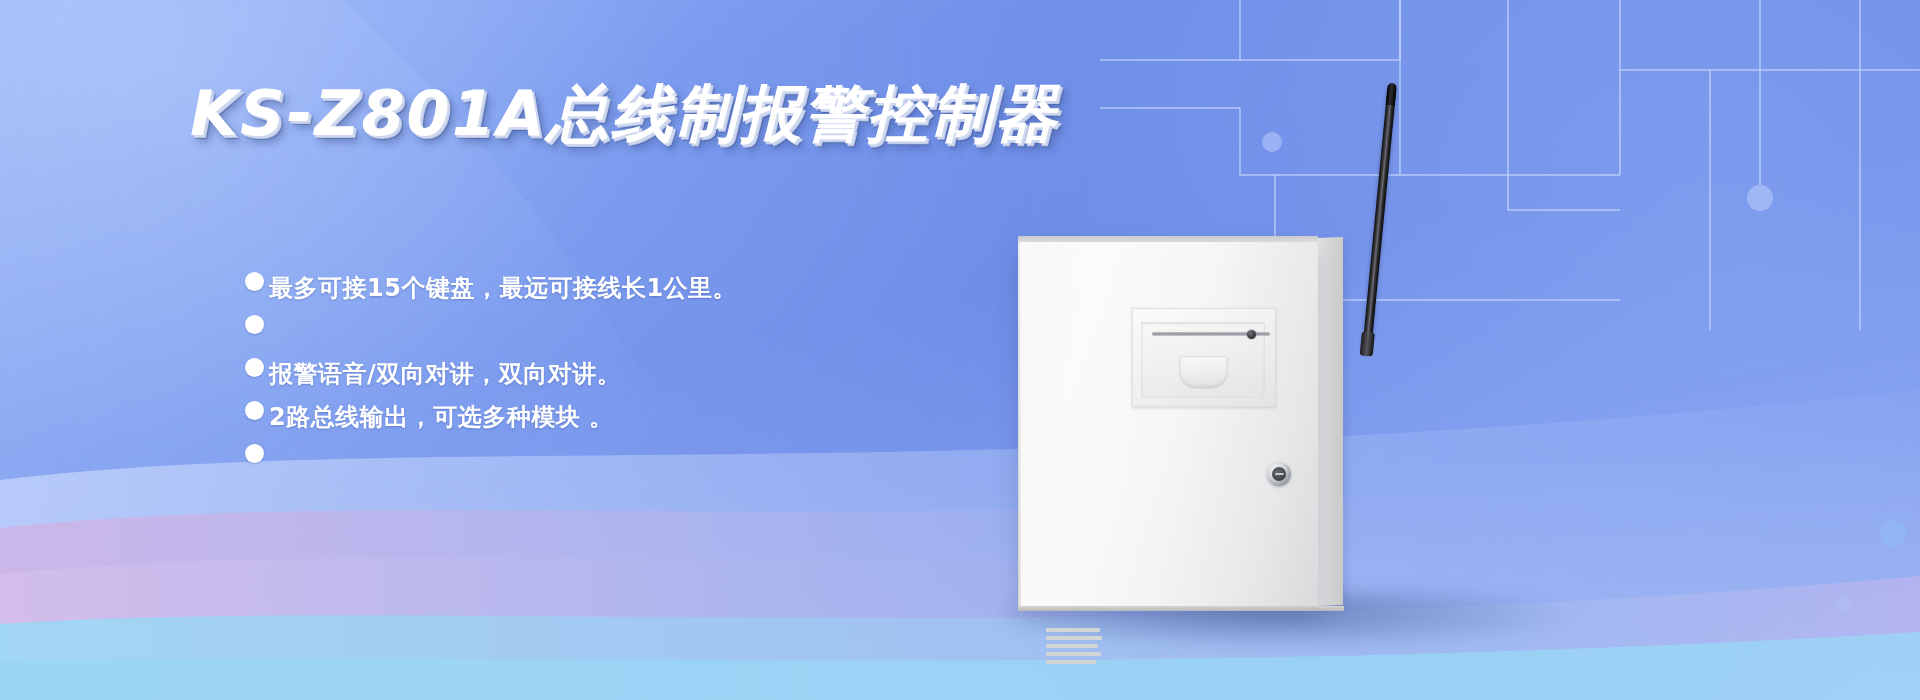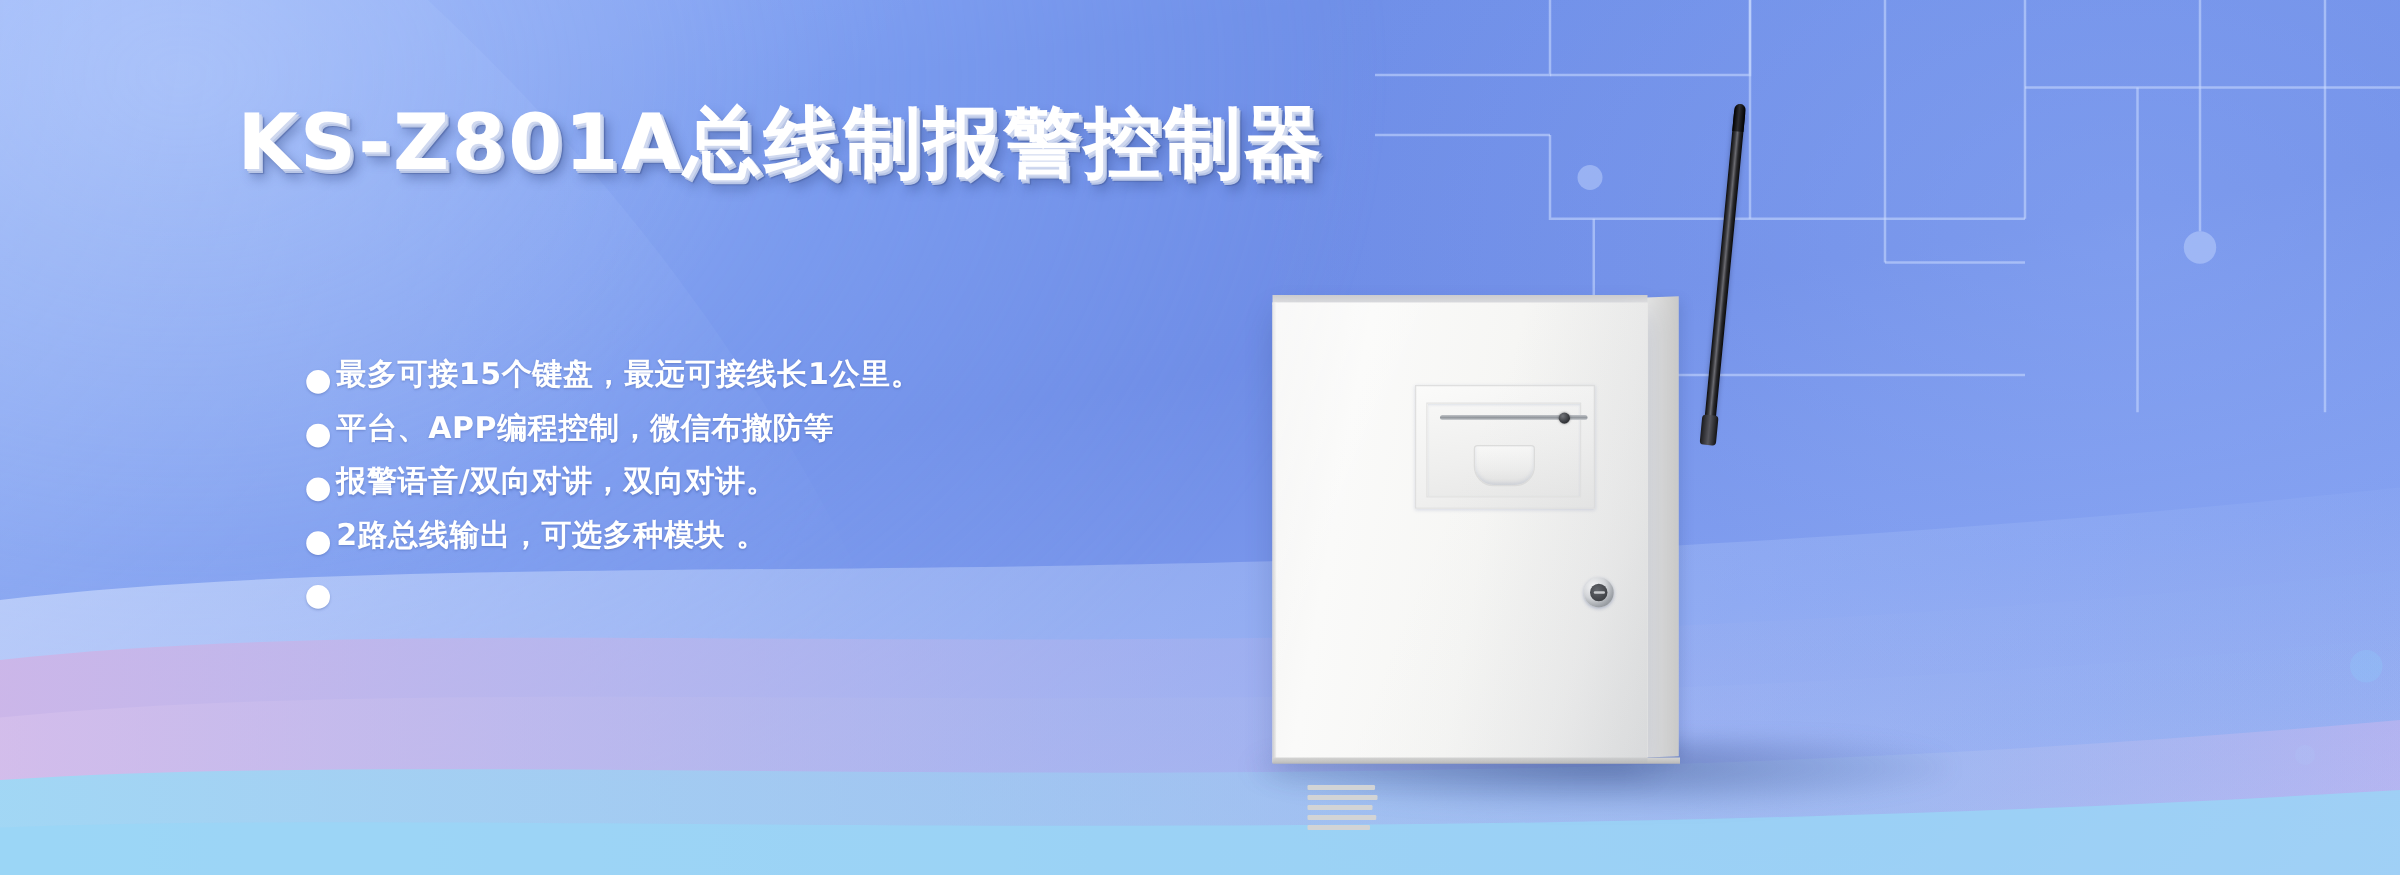--- a/index.html
+++ b/index.html
@@ -62,38 +62,38 @@
 
   
   .traces{position:absolute;right:0;top:0;width:820px;height:330px;}
   .traces svg{display:block;}
   .dot-blob{position:absolute;border-radius:50%;background:rgba(200,218,255,.45);}
 
   
   #title{
     position:absolute;left:190px;top:72px;
     font-family:"DejaVu Sans","Liberation Sans",sans-serif;
-    font-size:62px;font-weight:bold;
+    font-size:62px;font-weight:bold;font-style:italic;
     letter-spacing:2px;
     color:#ffffff;
     white-space:nowrap;
     text-shadow:
       2px 2px 0 #cfd8ef,
       3px 3px 0 #b9c6e6,
       4px 4px 1px rgba(60,80,140,.45),
       6px 7px 9px rgba(40,60,120,.40);
   }
 
   
   #features{
     position:absolute;left:245px;top:272px;
     width:800px;
   }
   .feature{
-    display:flex;align-items:flex-end;
+    display:flex;align-items:flex-start;
     height:43px;
     margin-bottom:0;
     color:#ffffff;
     font-family:"DejaVu Sans","Liberation Sans",sans-serif;
     font-size:24px;font-weight:bold;
     letter-spacing:.5px;
     text-shadow:0 1px 2px rgba(45,70,140,.35);
     white-space:nowrap;
   }
   .feature .bullet{
@@ -296,21 +296,20 @@
 
   <div id="title">KS-Z801A总线制报警控制器</div>
 
   <div id="features">
     <div class="feature">
       <span class="bullet"></span>
       <span>最多可接15个键盘，最远可接线长1公里。</span>
     </div>
     <div class="feature">
       <span class="bullet"></span>
-      <span>平台、APP编程控制，微信布撤防等</span>
     </div>
     <div class="feature">
       <span class="bullet"></span>
       <span>报警语音/双向对讲，双向对讲。</span>
     </div>
     <div class="feature">
       <span class="bullet"></span>
       <span>2路总线输出，可选多种模块 。</span>
     </div>
     <div class="feature">

